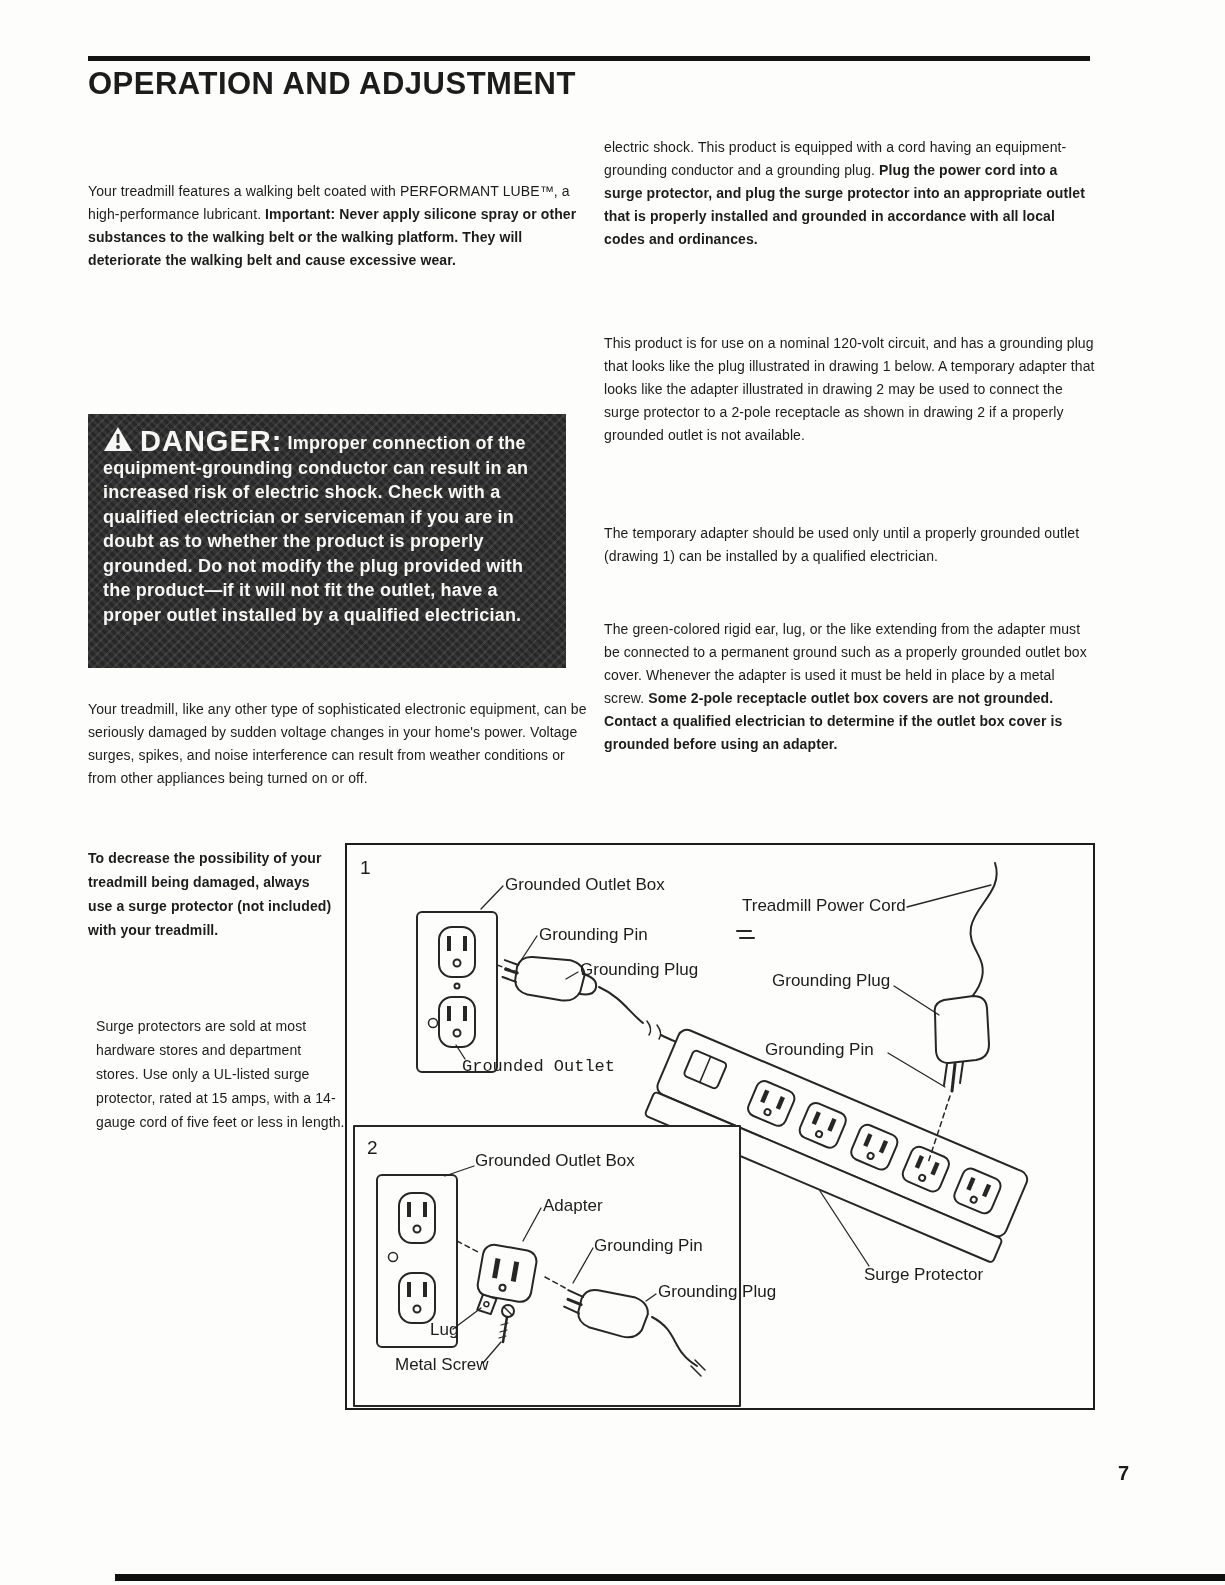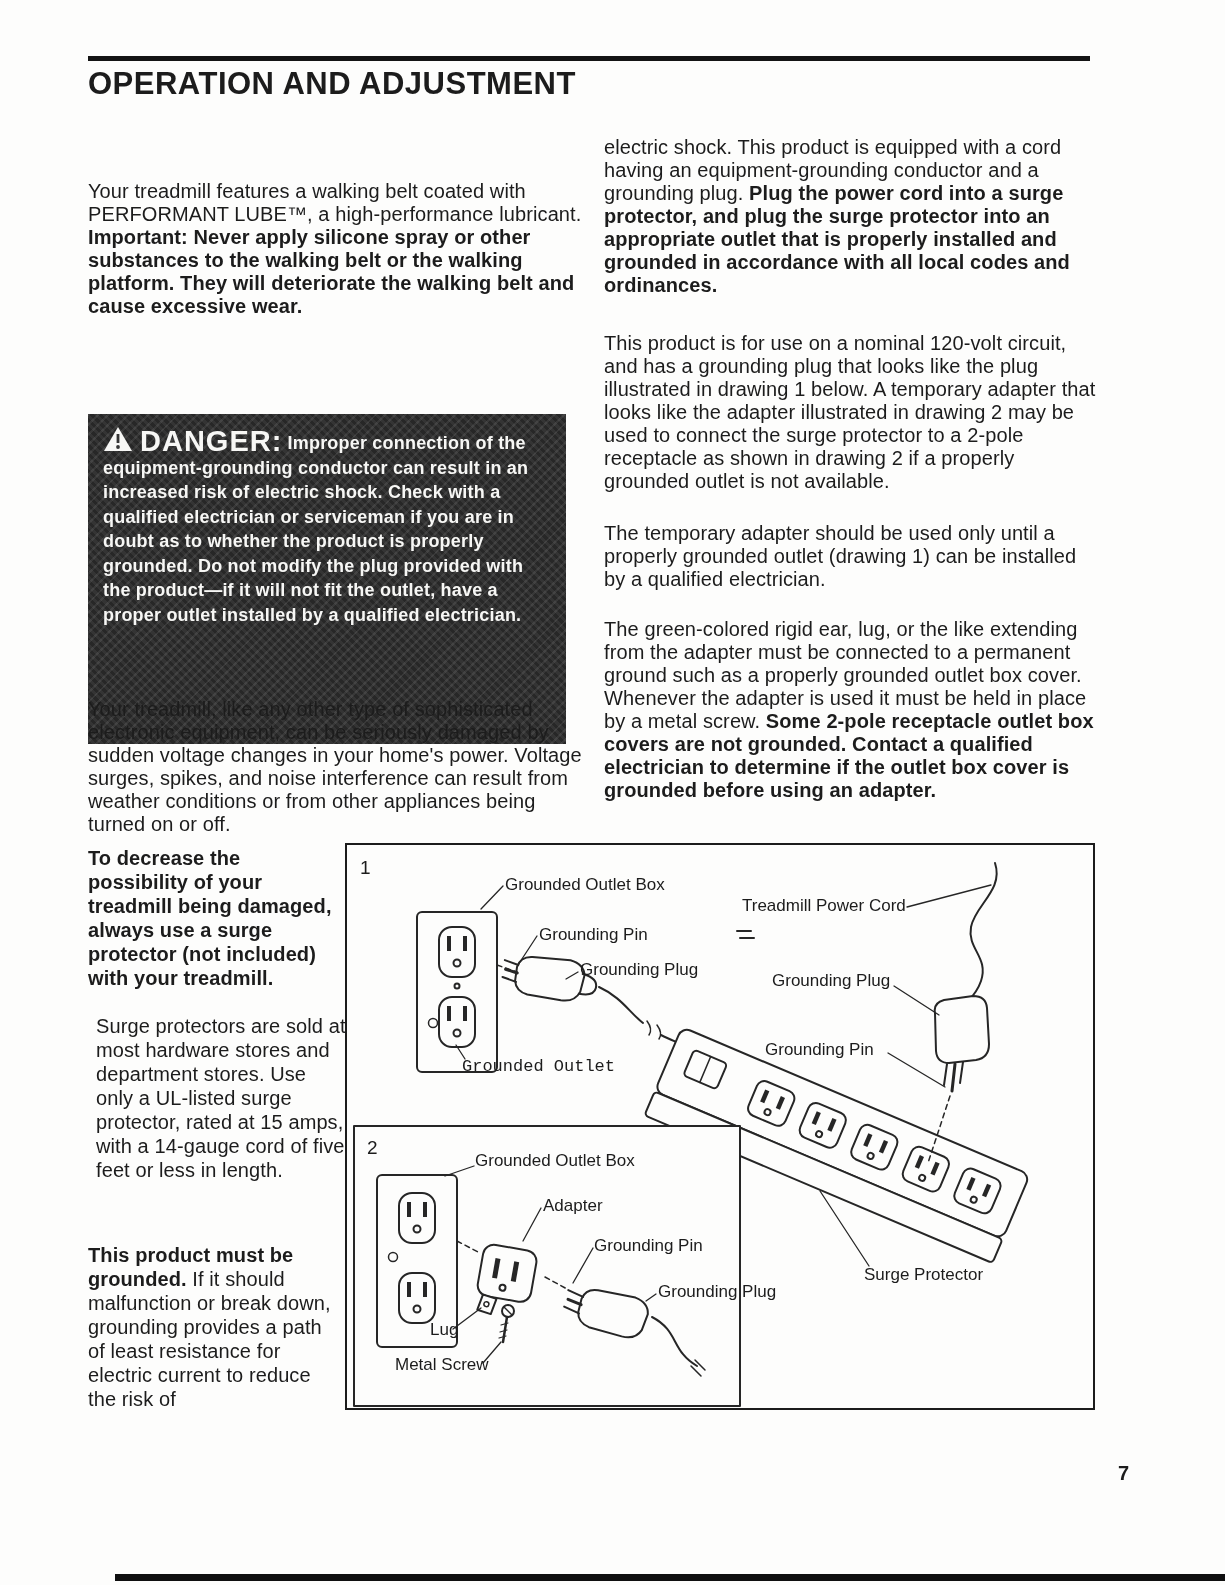--- a/index.html
+++ b/index.html
@@ -15,33 +15,33 @@
   .abs{position:absolute;}
   .rule-top{left:88px;top:56px;width:1002px;height:5px;background:#141414;}
   .title{
     left:88px;top:66px;width:1000px;
     font-size:31px;font-weight:bold;letter-spacing:.5px;margin:0;
   }
   .subhead{
     font-size:17.5px;font-weight:bold;letter-spacing:.2px;
   }
   .para{
-    font-size:20px;line-height:23px;letter-spacing:.1px;
+    font-size:14px;line-height:23px;letter-spacing:.1px;
     text-align:left;
   }
   .narrow{line-height:24px;}
   b{font-weight:bold;}
 
   
   .h-left1{left:88px;top:134px;width:500px;}
   .p-left1{left:88px;top:180px;width:494px;}
   .h-left2{left:88px;top:356px;width:500px;}
 
   .danger-box{
-    left:88px;top:414px;width:478px;height:330px;
+    left:88px;top:414px;width:478px;height:254px;
     box-sizing:border-box;padding:12px 15px 10px 15px;
     background-color:#343434;
     background-image:
       repeating-linear-gradient(135deg, rgba(255,255,255,.08) 0 2px, rgba(255,255,255,0) 2px 7px),
       repeating-linear-gradient(45deg, rgba(0,0,0,.25) 0 3px, rgba(0,0,0,0) 3px 6px);
     color:#f7f7f5;
     font-weight:bold;font-size:18px;line-height:24.5px;letter-spacing:.2px;
   }
   .danger-big{font-size:29px;letter-spacing:1px;vertical-align:-2px;}
   .warn-icon{display:inline-block;width:30px;height:26px;vertical-align:-3px;margin-right:7px;}
@@ -92,21 +92,20 @@
           <circle cx="15" cy="21" r="1.9" fill="#343434"></circle>
         </svg></span><span class="danger-big">DANGER:</span><span> Improper connection of the equipment-grounding conductor can result in an increased risk of electric shock. Check with a qualified electrician or serviceman if you are in doubt as to whether the product is properly grounded. Do not modify the plug provided with the product—if it will not fit the outlet, have a proper outlet installed by a qualified electrician.</span>
   </div>
 
   <div class="abs para narrow p-left2b">To decrease the possibility of your treadmill being damaged, always use a surge protector (not included) with your treadmill.</div>
 
   <div class="abs para p-left2">Your treadmill, like any other type of sophisticated electronic equipment, can be seriously damaged by sudden voltage changes in your home's power. Voltage surges, spikes, and noise interference can result from weather conditions or from other appliances being turned on or off. </div>
 
   <div class="abs para narrow p-left3">Surge protectors are sold at most hardware stores and department stores. Use only a UL-listed surge protector, rated at 15 amps, with a 14-gauge cord of five feet or less in length.</div>
 
-  <div class="abs para narrow p-left4"><b>This product must be grounded.</b><span> If it should malfunction or break down, grounding provides a path of least resistance for electric current to reduce the risk of</span></div>
 
   <div class="abs para p-right1"><span>electric shock. This product is equipped with a cord having an equipment-grounding conductor and a grounding plug. </span><b>Plug the power cord into a surge protector, and plug the surge protector into an appropriate outlet that is properly installed and grounded in accordance with all local codes and ordinances.</b></div>
 
   <div class="abs para p-right2">This product is for use on a nominal 120-volt circuit, and has a grounding plug that looks like the plug illustrated in drawing 1 below. A temporary adapter that looks like the adapter illustrated in drawing 2 may be used to connect the surge protector to a 2-pole receptacle as shown in drawing 2 if a properly grounded outlet is not available.</div>
 
   <div class="abs para p-right3">The temporary adapter should be used only until a properly grounded outlet (drawing 1) can be installed by a qualified electrician.</div>
 
   <div class="abs para p-right4"><span>The green-colored rigid ear, lug, or the like extending from the adapter must be connected to a permanent ground such as a properly grounded outlet box cover. Whenever the adapter is used it must be held in place by a metal screw. </span><b>Some 2-pole receptacle outlet box covers are not grounded. Contact a qualified electrician to determine if the outlet box cover is grounded before using an adapter.</b></div>
 
   <div class="abs figure">

